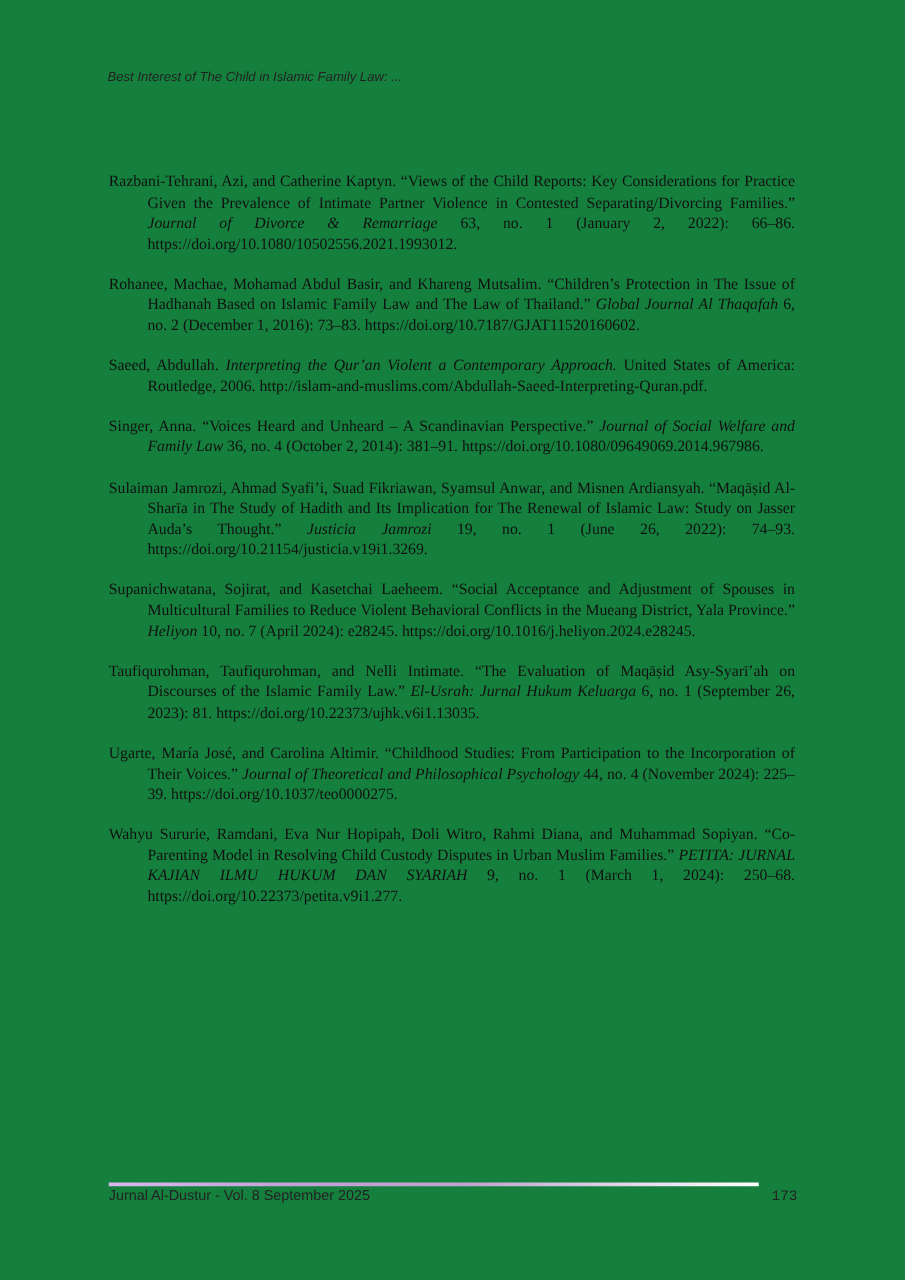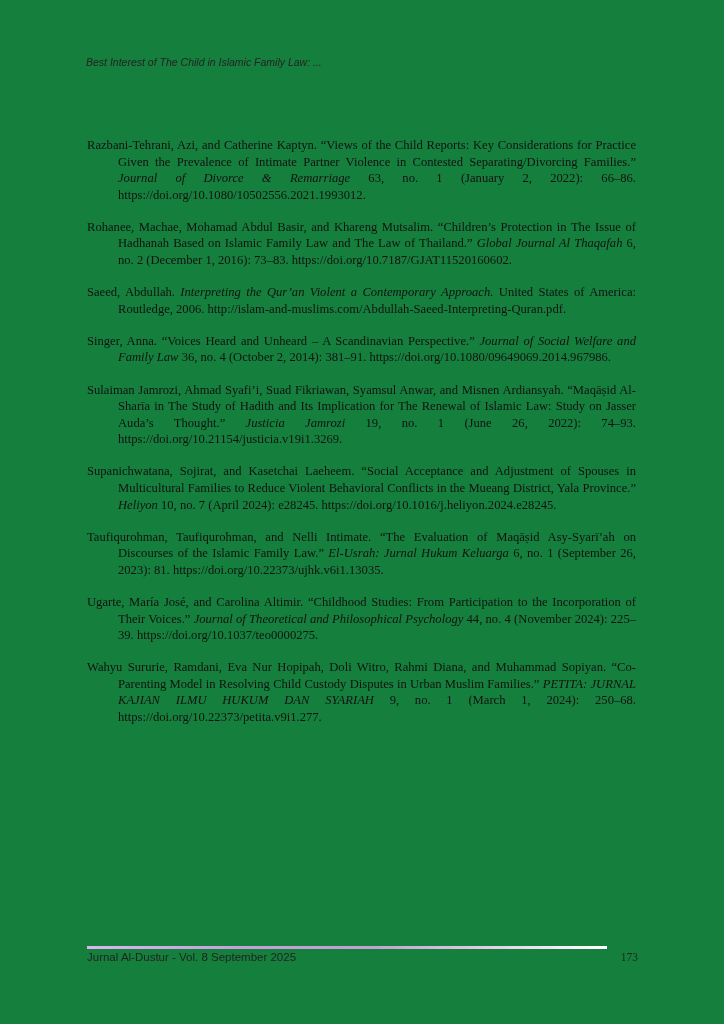--- a/index.html
+++ b/index.html
@@ -21,21 +21,21 @@
     .footer-rule {
       position: absolute; left: 87px; top: 946px; width: 520px; height: 3px;
       background: linear-gradient(to right, #d7b8ee 0%, #c3a0d8 30%, #bfa3cf 55%, #e3d6ea 80%, #ffffff 100%);
     }
     .footer-left {
       position: absolute; left: 87px; top: 951px;
       font-family: "Liberation Sans", sans-serif; font-size: 11.5px; color: #222;
     }
     .footer-right {
       position: absolute; right: 86px; top: 951px;
-      font-family: Liberation Serif, serif; font-size: 11.5px; color: #222;
+      font-family: Liberation Mono, monospace; font-size: 11.5px; color: #222;
     }
   </style>
 </head>
 <body>
 
 <div class="page">
   <div class="running-head">Best Interest of The Child in Islamic Family Law: ...</div>
 
   <div class="refs">
     <p class="ref"><span>Razbani-Tehrani, Azi, and Catherine Kaptyn. “Views of the Child Reports: Key Considerations for Practice Given the Prevalence of Intimate Partner Violence in Contested Separating/Divorcing Families.” </span><i>Journal of Divorce &amp; Remarriage</i><span> 63, no. 1 (January 2, 2022): 66–86. https://doi.org/10.1080/10502556.2021.1993012.</span></p>

